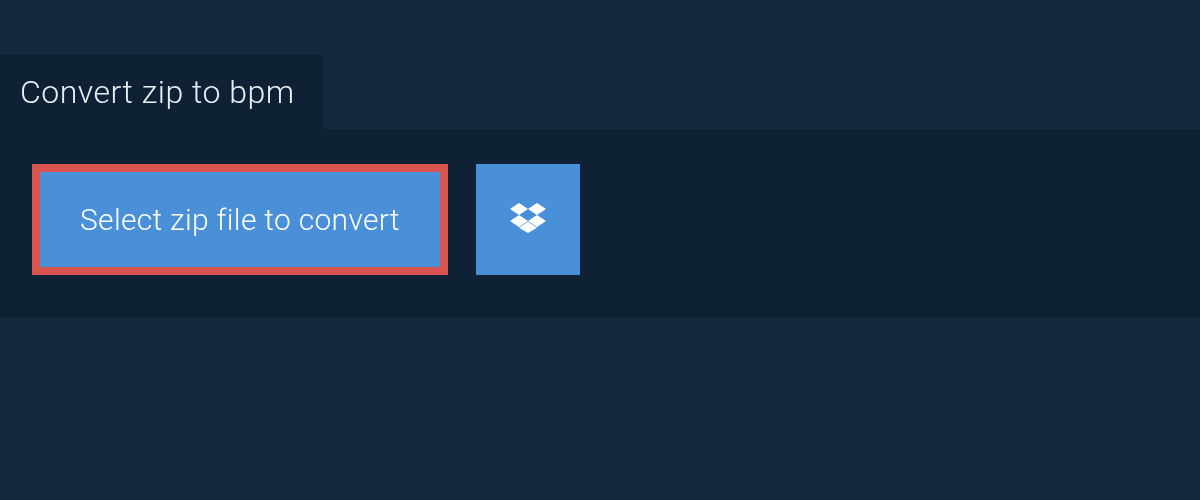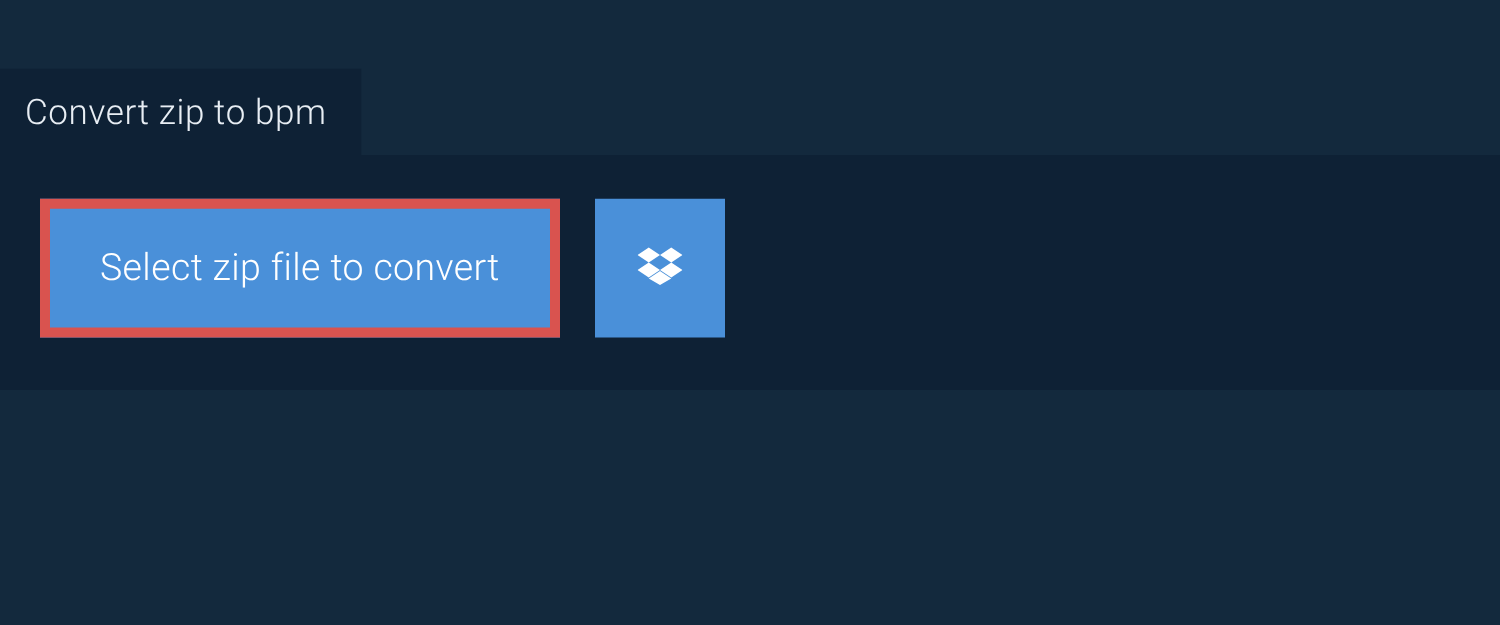--- a/index.html
+++ b/index.html
@@ -14,21 +14,21 @@
       height: 500px;
       overflow: hidden;
     }
     .tab-bar {
       padding-top: 55px;
     }
     .tab {
       display: inline-block;
       background: #0e2135;
       color: #e8eef4;
-      font-size: 28px;
+      font-size: 32px;
       font-weight: 300;
       padding: 18px 28px 18px 20px;
       letter-spacing: 0.5px;
     }
     .content-panel {
       background: #0e2135;
       padding: 35px 32px 42px 32px;
       width: 100%;
     }
     .button-row {

